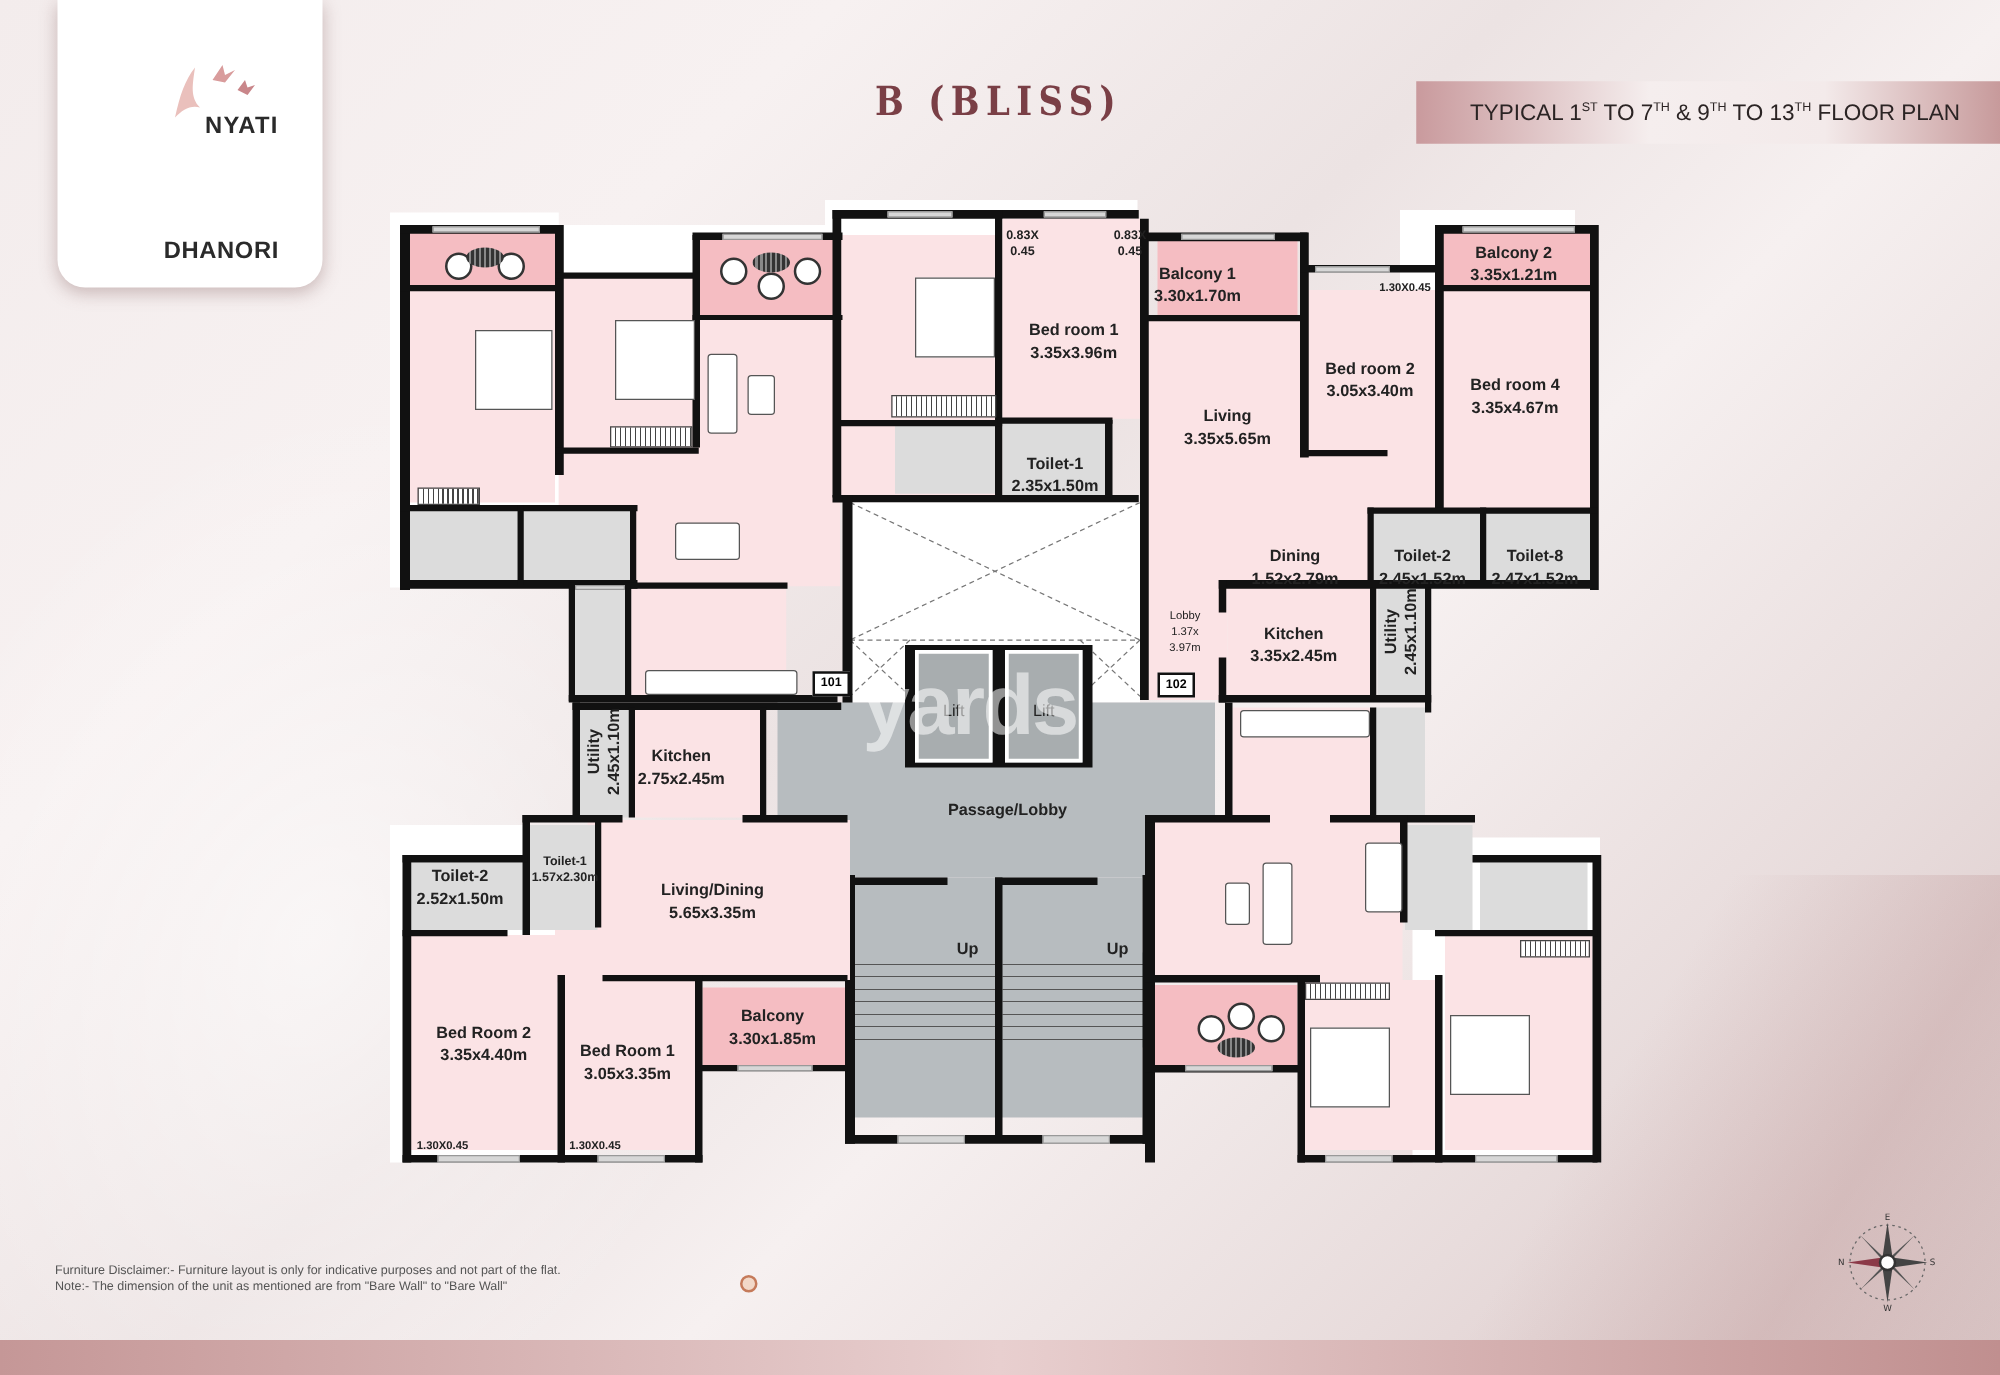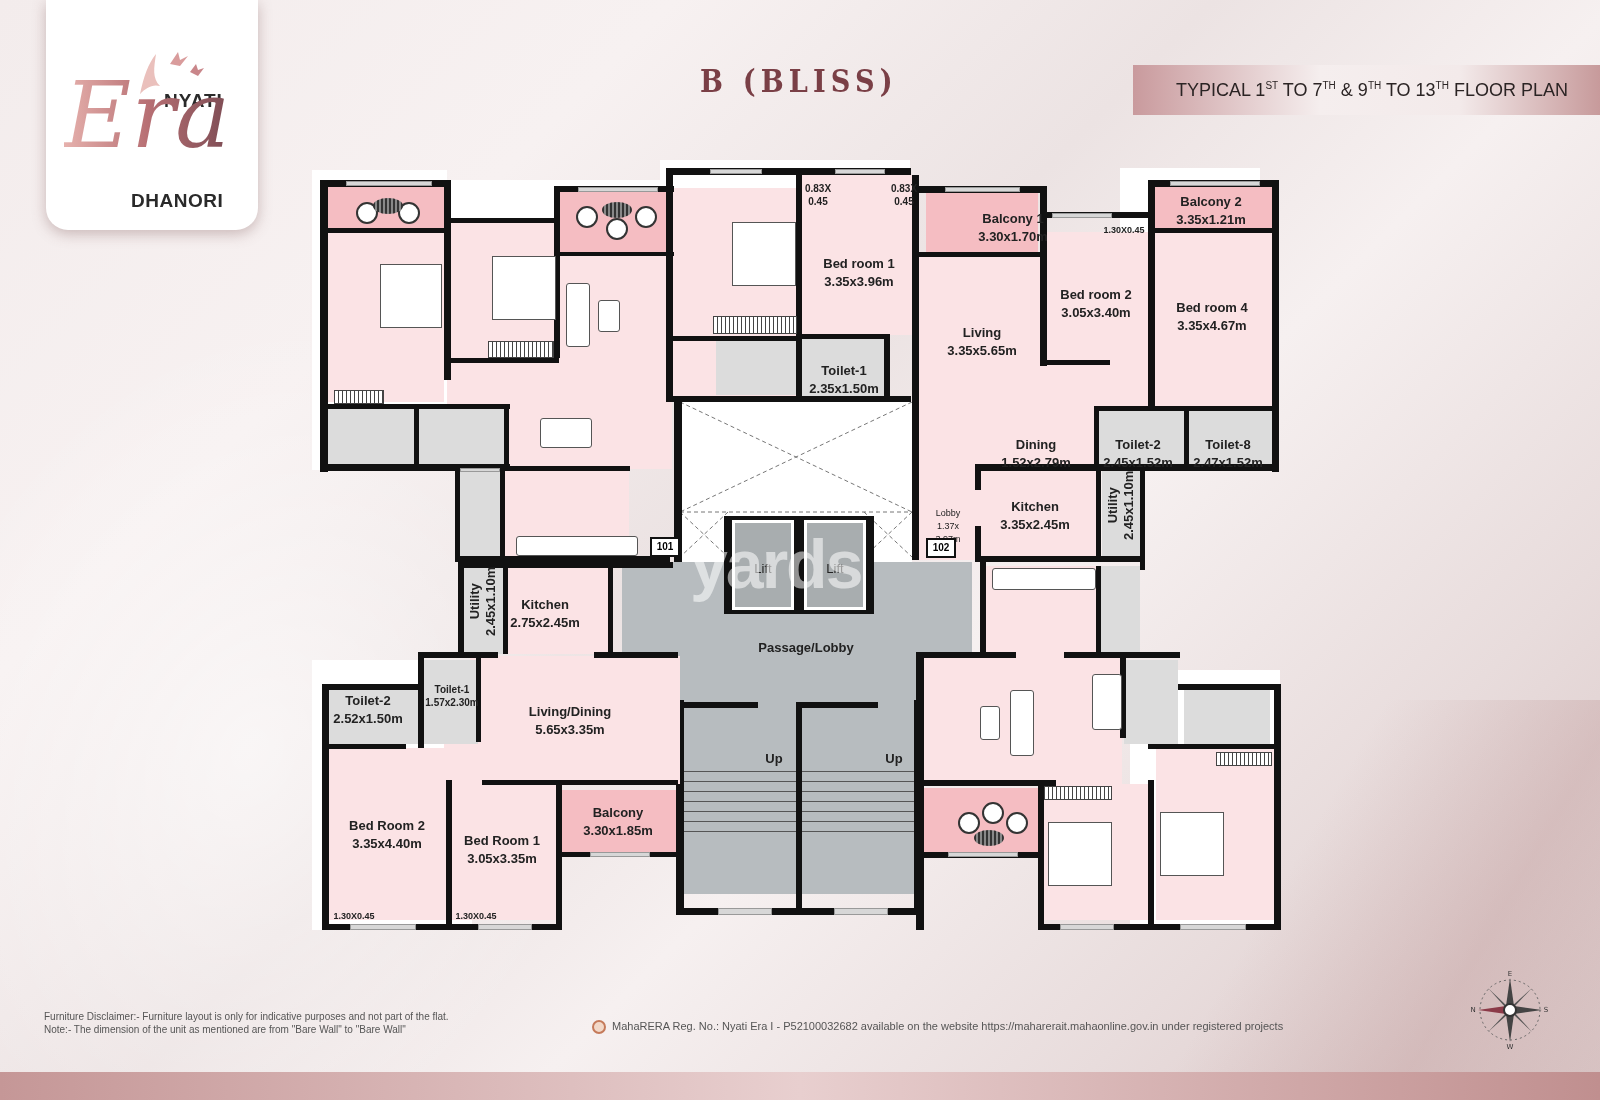--- a/index.html
+++ b/index.html
@@ -59,21 +59,20 @@
 <div class="sheen2"></div>
 <div class="bottom-bar"></div>
 
 <div class="logo-card">
   <svg class="logo-birds" viewBox="0 0 80 50">
     <path d="M10 48 C14 30 18 18 26 8 C24 22 22 32 30 40 C22 38 16 42 10 48Z" fill="#eac0bc"></path>
     <path d="M40 18 L48 6 L50 14 L58 10 L50 20 Z" fill="#d99c9c"></path>
     <path d="M60 26 L66 18 L68 24 L74 22 L68 30 Z" fill="#c9868a"></path>
   </svg>
   <div class="logo-nyati">NYATI</div>
-  <div class="logo-era">Era</div>
   <div class="logo-dhanori">DHANORI</div>
 </div>
 
 <div class="title">B (BLISS)</div>
 <div class="plan-banner">
   <span><span style="position:static">TYPICAL 1</span><sup>ST</sup><span style="position:static"> TO 7</span><sup>TH</sup><span style="position:static"> &amp; 9</span><sup>TH</sup><span style="position:static"> TO 13</span><sup>TH</sup><span style="position:static"> FLOOR PLAN</span></span>
 </div>
 
 <div class="plan">
 
@@ -181,31 +180,31 @@
   <div class="win" style="left:945px;top:187px;width:75px;height:5px;"></div>
   <div class="win" style="left:1170px;top:181px;width:90px;height:5px;"></div>
   <div class="win" style="left:1052px;top:213px;width:60px;height:5px;"></div>
 
   <div class="lbl small" style="left:818px;top:182px;"><span>0.83X</span><br><span>0.45</span></div>
   <div class="lbl small" style="left:904px;top:182px;"><span>0.83X</span><br><span>0.45</span></div>
   <div class="lbl small" style="left:1124px;top:224px;font-size:9px;">1.30X0.45</div>
 
   <div class="lbl" style="left:859px;top:255px;"><span>Bed room 1</span><br><span>3.35x3.96m</span></div>
   <div class="lbl" style="left:844px;top:362px;"><span>Toilet-1</span><br><span>2.35x1.50m</span></div>
-  <div class="lbl" style="left:1013px;top:210px;"><span>Balcony 1</span><br><span>3.30x1.70m</span></div>
+  <div class="lbl" style="left:958px;top:210px;"><span>Balcony 1</span><br><span>3.30x1.70m</span></div>
   <div class="lbl" style="left:982px;top:324px;"><span>Living</span><br><span>3.35x5.65m</span></div>
   <div class="lbl" style="left:1096px;top:286px;"><span>Bed room 2</span><br><span>3.05x3.40m</span></div>
   <div class="lbl" style="left:1211px;top:193px;"><span>Balcony 2</span><br><span>3.35x1.21m</span></div>
   <div class="lbl" style="left:1212px;top:299px;"><span>Bed room 4</span><br><span>3.35x4.67m</span></div>
   <div class="lbl" style="left:1036px;top:436px;"><span>Dining</span><br><span>1.52x2.79m</span></div>
   <div class="lbl" style="left:1138px;top:436px;"><span>Toilet-2</span><br><span>2.45x1.52m</span></div>
   <div class="lbl" style="left:1228px;top:436px;"><span>Toilet-8</span><br><span>2.47x1.52m</span></div>
   <div class="lbl" style="left:1035px;top:498px;"><span>Kitchen</span><br><span>3.35x2.45m</span></div>
   <div class="vlbl" style="left:1105px;top:540px;"><span>Utility</span><br><span>2.45x1.10m</span></div>
-  <div class="lbl small" style="left:948px;top:486px;font-weight:normal;font-size:9px;margin-top:21px;"><span>Lobby</span><br><span>1.37x</span><br><span>3.97m</span></div>
+  <div class="lbl small" style="left:948px;top:486px;font-weight:normal;font-size:9px;"><span>Lobby</span><br><span>1.37x</span><br><span>3.97m</span></div>
 
   <div class="room white" style="left:680px;top:402px;width:232px;height:160px;"></div>
   <svg class="xbox" style="left:680px;top:402px;" width="232" height="160">
     <line x1="0" y1="0" x2="232" y2="110" stroke="#777" stroke-dasharray="4 3"></line>
     <line x1="232" y1="0" x2="0" y2="110" stroke="#777" stroke-dasharray="4 3"></line>
     <line x1="0" y1="110" x2="232" y2="110" stroke="#777" stroke-dasharray="4 3"></line>
     <line x1="0" y1="110" x2="48" y2="155" stroke="#777" stroke-dasharray="4 3"></line>
     <line x1="48" y1="110" x2="0" y2="155" stroke="#777" stroke-dasharray="4 3"></line>
     <line x1="184" y1="110" x2="232" y2="155" stroke="#777" stroke-dasharray="4 3"></line>
     <line x1="232" y1="110" x2="184" y2="155" stroke="#777" stroke-dasharray="4 3"></line>
@@ -320,21 +319,21 @@
   <div class="furn" style="left:992px;top:568px;width:104px;height:22px;"></div>
 </div>
 
 <div class="watermark">yards</div>
 
 <div class="disclaimer">
   <div>Furniture Disclaimer:- Furniture layout is only for indicative purposes and not part of the flat.</div>
   <div>Note:- The dimension of the unit as mentioned are from "Bare Wall" to "Bare Wall"</div>
 </div>
 <div class="rera">
-  <span class="rera-icon"></span><span>MahaRERA Reg. No.: Nyati Era I - P52100032682 available on the website https://maharerait.mahaonline.gov.in under registered projects</span>
+  <span class="rera-icon"></span>
 </div>
 
 <svg class="compass" viewBox="0 0 80 80">
   <circle cx="40" cy="40" r="30" fill="none" stroke="#666" stroke-dasharray="2 3"></circle>
   <polygon points="40,8 44,36 40,40 36,36" fill="#444"></polygon>
   <polygon points="40,72 44,44 40,40 36,44" fill="#444"></polygon>
   <polygon points="72,40 44,44 40,40 44,36" fill="#444"></polygon>
   <polygon points="8,40 36,36 40,40 36,44" fill="#8b3a48"></polygon>
   <polygon points="62,18 43,38 40,40 42,36" fill="#555"></polygon>
   <polygon points="18,62 37,42 40,40 38,44" fill="#555"></polygon>

